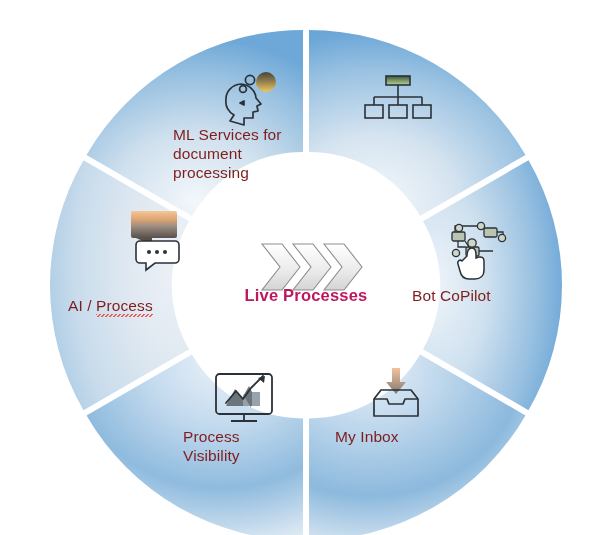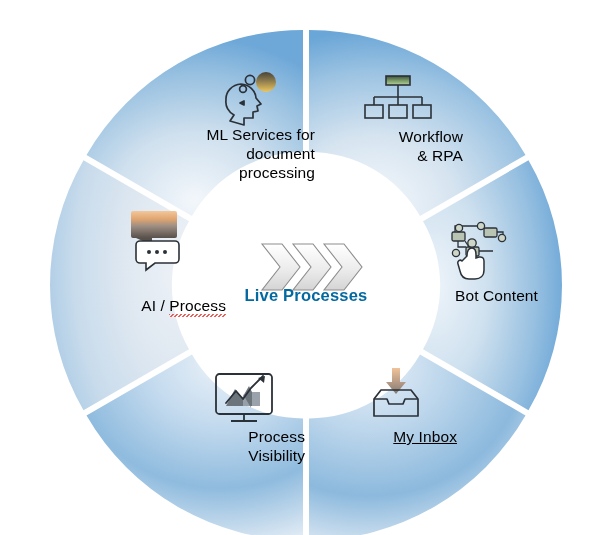--- a/index.html
+++ b/index.html
@@ -1,27 +1,27 @@
 <!DOCTYPE html>
 <html><head>
 <meta charset="utf-8">
 <style>
   html,body{margin:0;padding:0;background:#ffffff;}
   body{width:612px;height:535px;overflow:hidden;
        font-family:"Liberation Sans","DejaVu Sans",sans-serif;}
   #wheel-wrap{position:relative;width:612px;height:535px;}
   svg#wheel{position:absolute;left:0;top:0;}
   .seg-label{
-    position:absolute;text-align:right;color:#000000;
+    position:absolute;text-align:left;color:#7f1d1d;
     font-size:15.5px;line-height:1.22;letter-spacing:.1px;
     white-space:pre-line;
   }
   .center-title{
     position:absolute;text-align:center;
-    color:#0369a1;font-weight:bold;font-size:16.5px;letter-spacing:.2px;
+    color:#be185d;font-weight:bold;font-size:16.5px;letter-spacing:.2px;
   }
   .spell{
     border-bottom:0; position:relative;
   }
   .spell::after{
     content:"";position:absolute;left:0;right:0;bottom:-3px;height:3px;
     background:
       repeating-linear-gradient(135deg,#e8463c 0 1.4px,transparent 1.4px 2.8px);
     opacity:.85;
   }
@@ -212,26 +212,24 @@
       <circle cx="149" cy="252" r="2" fill="#2b3138"></circle>
       <circle cx="157" cy="252" r="2" fill="#2b3138"></circle>
       <circle cx="165" cy="252" r="2" fill="#2b3138"></circle>
     </g>
   </svg>
 
   <div class="seg-label" style="left:173px;top:126px;width:142px;">ML Services for
 document
 processing</div>
 
-  <div class="seg-label" style="left:333px;top:128px;width:130px;">Workflow
-&amp; RPA</div>
-
-  <div class="seg-label" style="left:412px;top:287px;width:126px;">Bot Content</div>
-
-  <div class="seg-label" style="left:335px;top:428px;width:122px;text-decoration:underline;">My Inbox</div>
+
+  <div class="seg-label" style="left:412px;top:287px;width:126px;">Bot CoPilot</div>
+
+  <div class="seg-label" style="left:335px;top:428px;width:122px;">My Inbox</div>
 
   <div class="seg-label" style="left:183px;top:428px;width:122px;">Process
 Visibility</div>
 
   <div class="seg-label" style="left:68px;top:278px;width:158px;"><br><span>AI / </span><span class="spell">Process</span></div>
 
   <div class="center-title" style="left:206px;top:286px;width:200px;">Live Processes</div>
 </div>
 
 </body></html>

